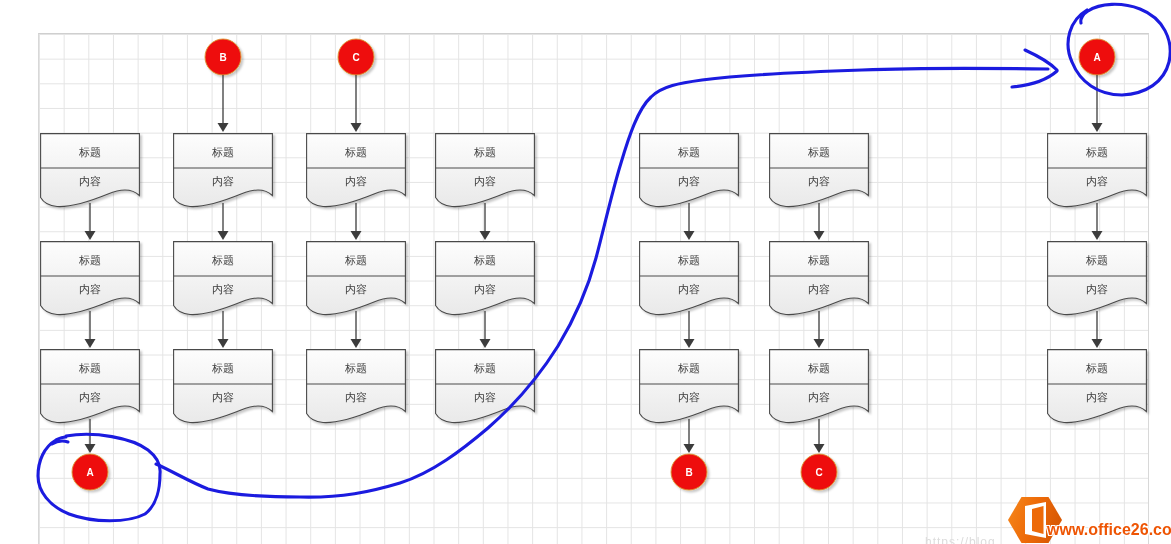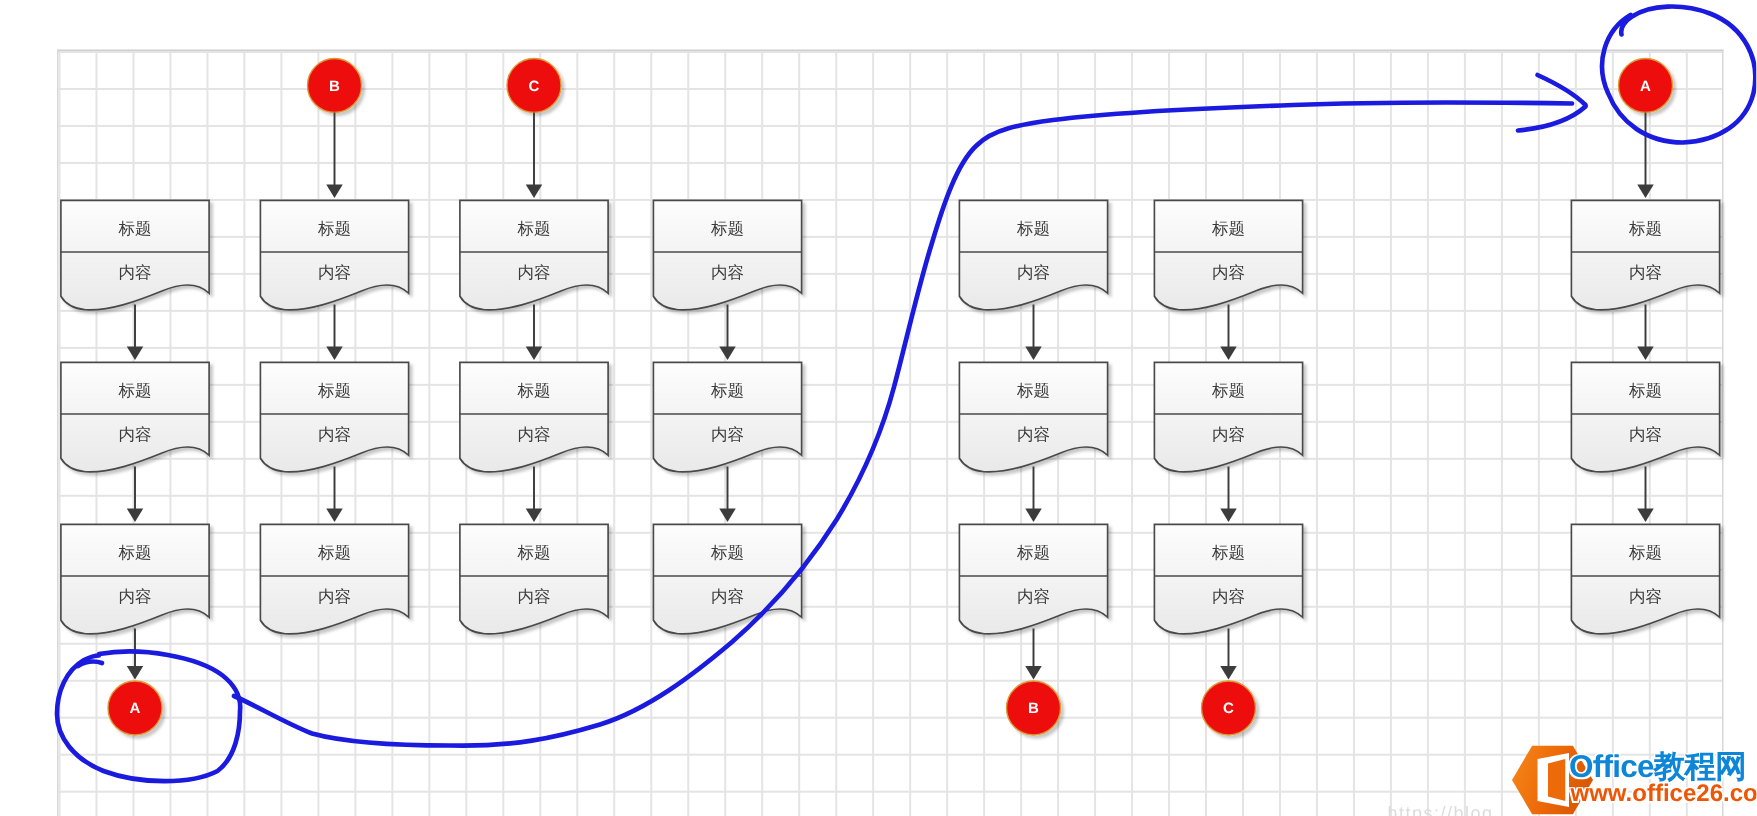--- a/index.html
+++ b/index.html
@@ -257,15 +257,14 @@
         <stop offset="0" stop-color="#f6881c"></stop>
         <stop offset="0.55" stop-color="#ed6a08"></stop>
         <stop offset="1" stop-color="#d95903"></stop>
       </linearGradient>
     </defs>
     <polygon points="13.5,0 40.5,0 54,23 40.5,46 13.5,46 0,23" fill="url(#hx)"></polygon>
     <path d="M17,9 L38,5 L38,41 L17,37 Z" fill="#ffffff"></path>
     <path d="M24,12 L35.5,9 L35.5,37 L24,34 Z" fill="#ed6a08"></path>
   </svg>
 
-  <div class="wm-brand">Office教程网</div>
   <div class="wm-url">www.office26.com</div>
 </div>
 
 </body></html>

